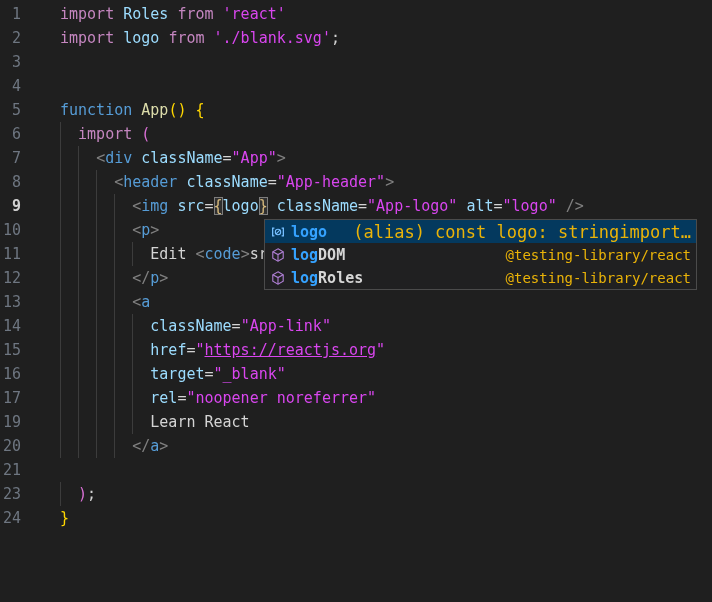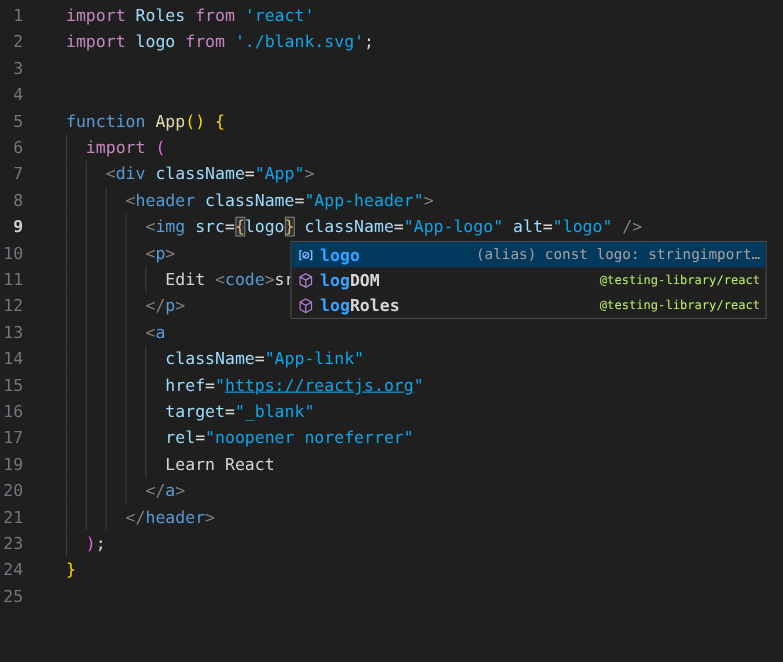--- a/index.html
+++ b/index.html
@@ -4,36 +4,36 @@
 <style>
   html,body{margin:0;padding:0;background:#1f1f1f;}
   body{width:712px;height:602px;overflow:hidden;font-family:"DejaVu Sans Mono",monospace;}
   .editor{position:relative;width:712px;height:600px;padding-top:2px;font-size:15px;line-height:24px;}
   .line{display:flex;height:24px;white-space:pre;}
   .ln{flex:0 0 auto;width:18px;margin-left:3px;text-align:right;color:#6e7681;user-select:none;}
   .ln.active{color:#d0d0d0;font-weight:bold;}
   .code{position:relative;margin-left:39px;white-space:pre;}
   .guide{position:absolute;top:0;bottom:0;width:1px;background:#3c3c3c;}
   .tk{position:relative;z-index:1;}
-  .kw{color:#C586C0;} .tg{color:#569CD6;} .at{color:#9CDCFE;} .st{color:#0ea5e9;text-align:right;}
+  .kw{color:#C586C0;} .tg{color:#569CD6;} .at{color:#9CDCFE;} .st{color:#d946ef;text-align:right;}
   .fn{color:#DCDCAA;} .tx{color:#D4D4D4;} .an{color:#808080;}
   .g1{color:#FFD700;} .g2{color:#DA70D6;} .jb{color:#d7ba7d;}
   .boxed{outline:1px solid #7e7e7e;outline-offset:-1px;background:rgba(130,130,130,.18);}
   .u{text-decoration:underline;}
   
   .suggest{position:absolute;left:264px;top:219px;width:433px;background:#202021;
            border:1px solid #4b4b4b;z-index:20;box-sizing:border-box;}
   .srow{display:flex;align-items:center;height:23px;padding:0 5px 0 3px;cursor:pointer;}
   .srow.selected{background:#04395E;}
   .sicon{flex:0 0 auto;width:16px;height:16px;margin:0 5px 0 2px;}
   .slabel{font-size:15px;color:#d6d6d6;white-space:pre;font-weight:bold;}
   .slabel .hl{color:#35a2ff;}
-  .sdetail{margin-left:auto;padding-left:10px;font-size:11px;color:#bef264;
+  .sdetail{margin-left:auto;padding-left:10px;font-size:14px;color:#eab308;
            white-space:nowrap;overflow:hidden;text-overflow:clip;}
-  .selected .sdetail{color:#a3a3a3;font-size:13px;}
+  .selected .sdetail{color:#eab308;font-size:17px;}
 </style>
 </head>
 <body>
 
 <div class="editor">
     <div class="line"><div class="ln">1</div><div class="code"><span class="tk kw">import</span><span class="tk tx"> </span><span class="tk at">Roles</span><span class="tk tx"> </span><span class="tk kw">from</span><span class="tk tx"> </span><span class="tk st">'react'</span></div></div>
     <div class="line"><div class="ln">2</div><div class="code"><span class="tk kw">import</span><span class="tk tx"> </span><span class="tk at">logo</span><span class="tk tx"> </span><span class="tk kw">from</span><span class="tk tx"> </span><span class="tk st">'./blank.svg'</span><span class="tk tx">;</span></div></div>
     <div class="line"><div class="ln">3</div></div>
     <div class="line"><div class="ln">4</div><div class="code"></div></div>
     <div class="line"><div class="ln">5</div><div class="code"><span class="tk tg">function</span><span class="tk tx"> </span><span class="tk fn">App</span><span class="tk g1">()</span><span class="tk tx"> </span><span class="tk g1">{</span></div></div>
@@ -44,24 +44,23 @@
     <div class="line"><div class="ln">10</div><div class="code"><span class="guide" style="left: 0px;"></span><span class="guide" style="left: 18.0468px;"></span><span class="guide" style="left: 36.0936px;"></span><span class="guide" style="left: 54.1404px;"></span><span class="tk tx">        </span><span class="tk an">&lt;</span><span class="tk tg">p</span><span class="tk an">&gt;</span></div></div>
     <div class="line"><div class="ln">11</div><div class="code"><span class="guide" style="left: 0px;"></span><span class="guide" style="left: 18.0468px;"></span><span class="guide" style="left: 36.0936px;"></span><span class="guide" style="left: 54.1404px;"></span><span class="guide" style="left: 72.1872px;"></span><span class="tk tx">          </span><span class="tk tx">Edit </span><span class="tk an">&lt;</span><span class="tk tg">code</span><span class="tk an">&gt;</span><span class="tk tx">src/App.js</span><span class="tk an">&lt;/</span><span class="tk tg">code</span><span class="tk an">&gt;</span><span class="tk tx"> and save to reload.</span></div></div>
     <div class="line"><div class="ln">12</div><div class="code"><span class="guide" style="left: 0px;"></span><span class="guide" style="left: 18.0468px;"></span><span class="guide" style="left: 36.0936px;"></span><span class="guide" style="left: 54.1404px;"></span><span class="tk tx">        </span><span class="tk an">&lt;/</span><span class="tk tg">p</span><span class="tk an">&gt;</span></div></div>
     <div class="line"><div class="ln">13</div><div class="code"><span class="guide" style="left: 0px;"></span><span class="guide" style="left: 18.0468px;"></span><span class="guide" style="left: 36.0936px;"></span><span class="guide" style="left: 54.1404px;"></span><span class="tk tx">        </span><span class="tk an">&lt;</span><span class="tk tg">a</span></div></div>
     <div class="line"><div class="ln">14</div><div class="code"><span class="guide" style="left: 0px;"></span><span class="guide" style="left: 18.0468px;"></span><span class="guide" style="left: 36.0936px;"></span><span class="guide" style="left: 54.1404px;"></span><span class="guide" style="left: 72.1872px;"></span><span class="tk tx">          </span><span class="tk at">className</span><span class="tk tx">=</span><span class="tk st">"App-link"</span></div></div>
     <div class="line"><div class="ln">15</div><div class="code"><span class="guide" style="left: 0px;"></span><span class="guide" style="left: 18.0468px;"></span><span class="guide" style="left: 36.0936px;"></span><span class="guide" style="left: 54.1404px;"></span><span class="guide" style="left: 72.1872px;"></span><span class="tk tx">          </span><span class="tk at">href</span><span class="tk tx">=</span><span class="tk st">"</span><span class="tk st u">https://reactjs.org</span><span class="tk st">"</span></div></div>
     <div class="line"><div class="ln">16</div><div class="code"><span class="guide" style="left: 0px;"></span><span class="guide" style="left: 18.0468px;"></span><span class="guide" style="left: 36.0936px;"></span><span class="guide" style="left: 54.1404px;"></span><span class="guide" style="left: 72.1872px;"></span><span class="tk tx">          </span><span class="tk at">target</span><span class="tk tx">=</span><span class="tk st">"_blank"</span></div></div>
     <div class="line"><div class="ln">17</div><div class="code"><span class="guide" style="left: 0px;"></span><span class="guide" style="left: 18.0468px;"></span><span class="guide" style="left: 36.0936px;"></span><span class="guide" style="left: 54.1404px;"></span><span class="guide" style="left: 72.1872px;"></span><span class="tk tx">          </span><span class="tk at">rel</span><span class="tk tx">=</span><span class="tk st">"noopener noreferrer"</span></div></div>
     <div class="line"><div class="ln">19</div><div class="code"><span class="guide" style="left: 0px;"></span><span class="guide" style="left: 18.0468px;"></span><span class="guide" style="left: 36.0936px;"></span><span class="guide" style="left: 54.1404px;"></span><span class="guide" style="left: 72.1872px;"></span><span class="tk tx">          </span><span class="tk tx">Learn React</span></div></div>
     <div class="line"><div class="ln">20</div><div class="code"><span class="guide" style="left: 0px;"></span><span class="guide" style="left: 18.0468px;"></span><span class="guide" style="left: 36.0936px;"></span><span class="guide" style="left: 54.1404px;"></span><span class="tk tx">        </span><span class="tk an">&lt;/</span><span class="tk tg">a</span><span class="tk an">&gt;</span></div></div>
-    <div class="line"><div class="ln">21</div><div class="code"><span class="guide" style="left: 0px;"></span><span class="guide" style="left: 18.0468px;"></span><span class="guide" style="left: 36.0936px;"></span><span class="tk tx">      </span><span class="tk an">&lt;/</span><span class="tk tg">header</span><span class="tk an">&gt;</span></div></div>
+    <div class="line"><div class="ln">21</div></div>
     <div class="line"><div class="ln">23</div><div class="code"><span class="guide" style="left: 0px;"></span><span class="tk tx">  </span><span class="tk g2">)</span><span class="tk tx">;</span></div></div>
     <div class="line"><div class="ln">24</div><div class="code"><span class="tk g1">}</span></div></div>
-    <div class="line"><div class="ln">25</div><div class="code"></div></div>
   </div>
 <div class="suggest">
     <div class="srow selected">
       <span class="sicon"><svg viewBox="0 0 16 16" width="16" height="16">
           <path d="M2 3.5h2.4v1.2H3.3v6.6h1.1v1.2H2zM14 3.5h-2.4v1.2h1.1v6.6h-1.1v1.2H14z" fill="#75beff"></path>
           <circle cx="8" cy="8" r="2.7" stroke="#75beff" stroke-width="1.1" fill="none"></circle>
           <line x1="6.1" y1="9.9" x2="9.9" y2="6.1" stroke="#75beff" stroke-width="1.1"></line>
         </svg></span>
       <span class="slabel"><span class="hl">logo</span></span>
       <span class="sdetail">(alias) const logo: stringimport…</span>

